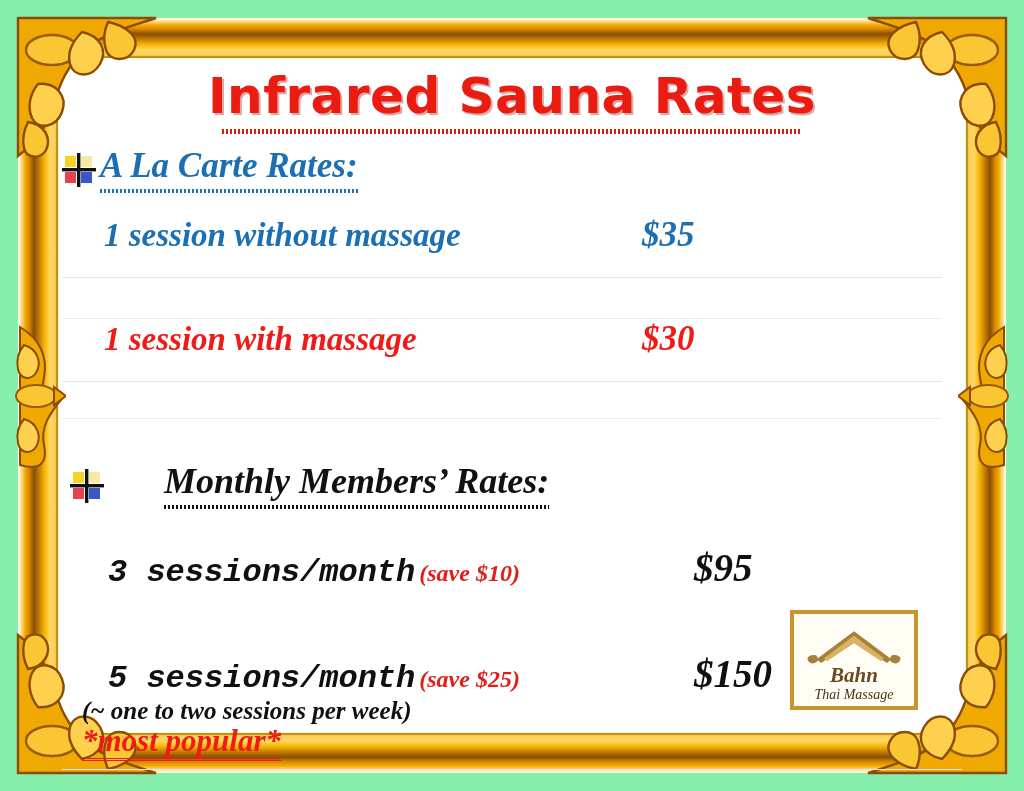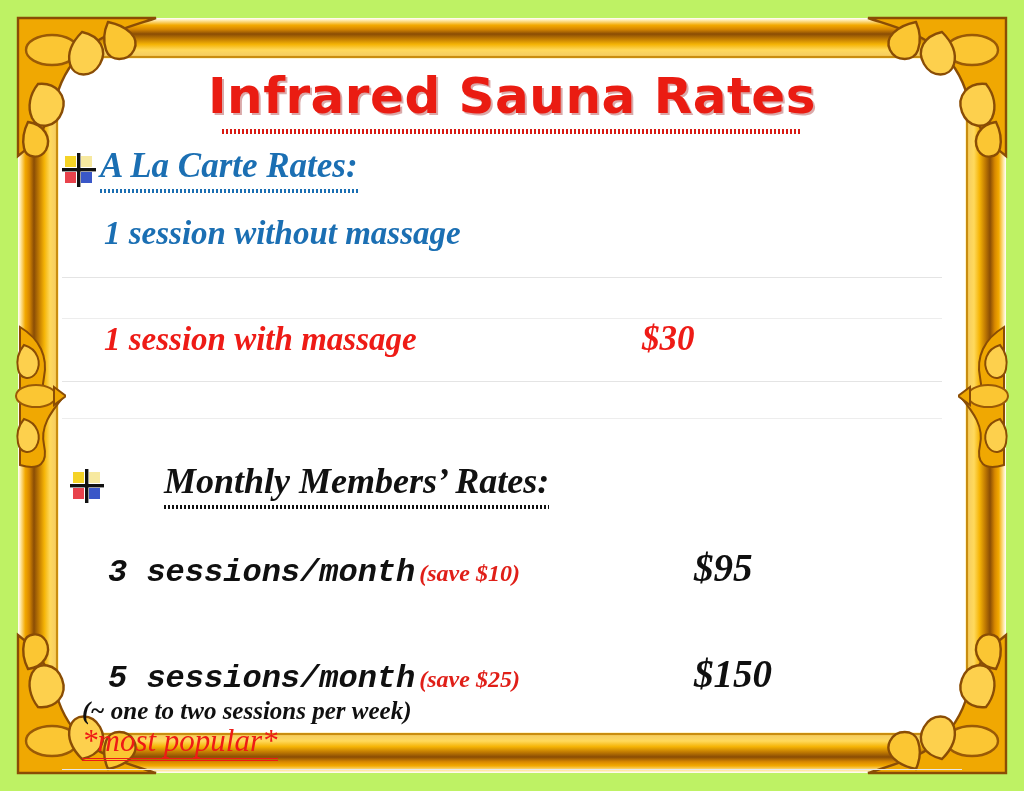--- a/index.html
+++ b/index.html
@@ -7,21 +7,21 @@
     padding: 0;
     background: #ffffff;
   }
   body {
     font-family: "Liberation Serif", serif;
   }
   .slide {
     position: relative;
     width: 1024px;
     height: 791px;
-    background: #bef264;
+    background: #86efac;
     overflow: hidden;
   }
 
   
   .frame {
     position: absolute;
     left: 18px;
     top: 18px;
     width: 988px;
     height: 755px;
@@ -222,21 +222,21 @@
     font-family: "Liberation Serif", serif;
     font-style: italic;
     font-weight: bold;
     font-size: 25px;
     color: #101010;
     white-space: nowrap;
   }
   .popular {
     font-family: "Liberation Serif", serif;
     font-style: italic;
-    font-weight: normal;
+    font-weight: bold;
     font-size: 31px;
     color: #ee1b16;
     margin-left: 16px;
     border-bottom: 3px double #ee1b16;
     padding-bottom: 1px;
     line-height: 1.05;
   }
 
   
   .logo {
@@ -368,20 +368,21 @@
       </svg>
       <div>
         <div class="head-text">A La Carte Rates:</div>
         <div class="dot-rule"></div>
       </div>
     </div>
 
     <div class="rates">
       <div class="rate-row">
         <span class="rate-label c-blue">1 session without massage</span>
+        <span class="rate-price c-blue">$35</span>
       </div>
       <div class="rate-row spacer"></div>
       <div class="rate-row">
         <span class="rate-label c-red">1 session with massage</span>
         <span class="rate-price c-red">$30</span>
       </div>
       <div class="rate-row spacer noline" style="height:36px;border-bottom:1px solid #ededed;"></div>
     </div>
 
     <div class="section-head indent-2">
@@ -410,14 +411,24 @@
       <span class="save">(save $25)</span>
       <span class="rate-price">$150</span>
     </div>
 
     <div class="footnote-row">
       <span class="footnote">(~ one to two sessions per week)</span>
       <span class="popular">*most popular*</span>
     </div>
   </div>
 
+  <div class="logo">
+    <svg class="logo-roof" viewBox="0 0 128 44">
+      <path d="M64 4 L104 34 L99 38 L64 14 L29 38 L24 34 Z" fill="#a9803a"></path>
+      <path d="M64 9 L96 33 L93 36 L64 17 L35 36 L32 33 Z" fill="#d9b263"></path>
+      <path d="M24 30 C16 28 12 33 16 37 C19 40 25 38 26 34 Z" fill="#a9803a"></path>
+      <path d="M104 30 C112 28 116 33 112 37 C109 40 103 38 102 34 Z" fill="#a9803a"></path>
+    </svg>
+    <div class="logo-bahn">Bahn</div>
+    <div class="logo-sub">Thai Massage</div>
+  </div>
 
 </div>
 
 </body></html>

